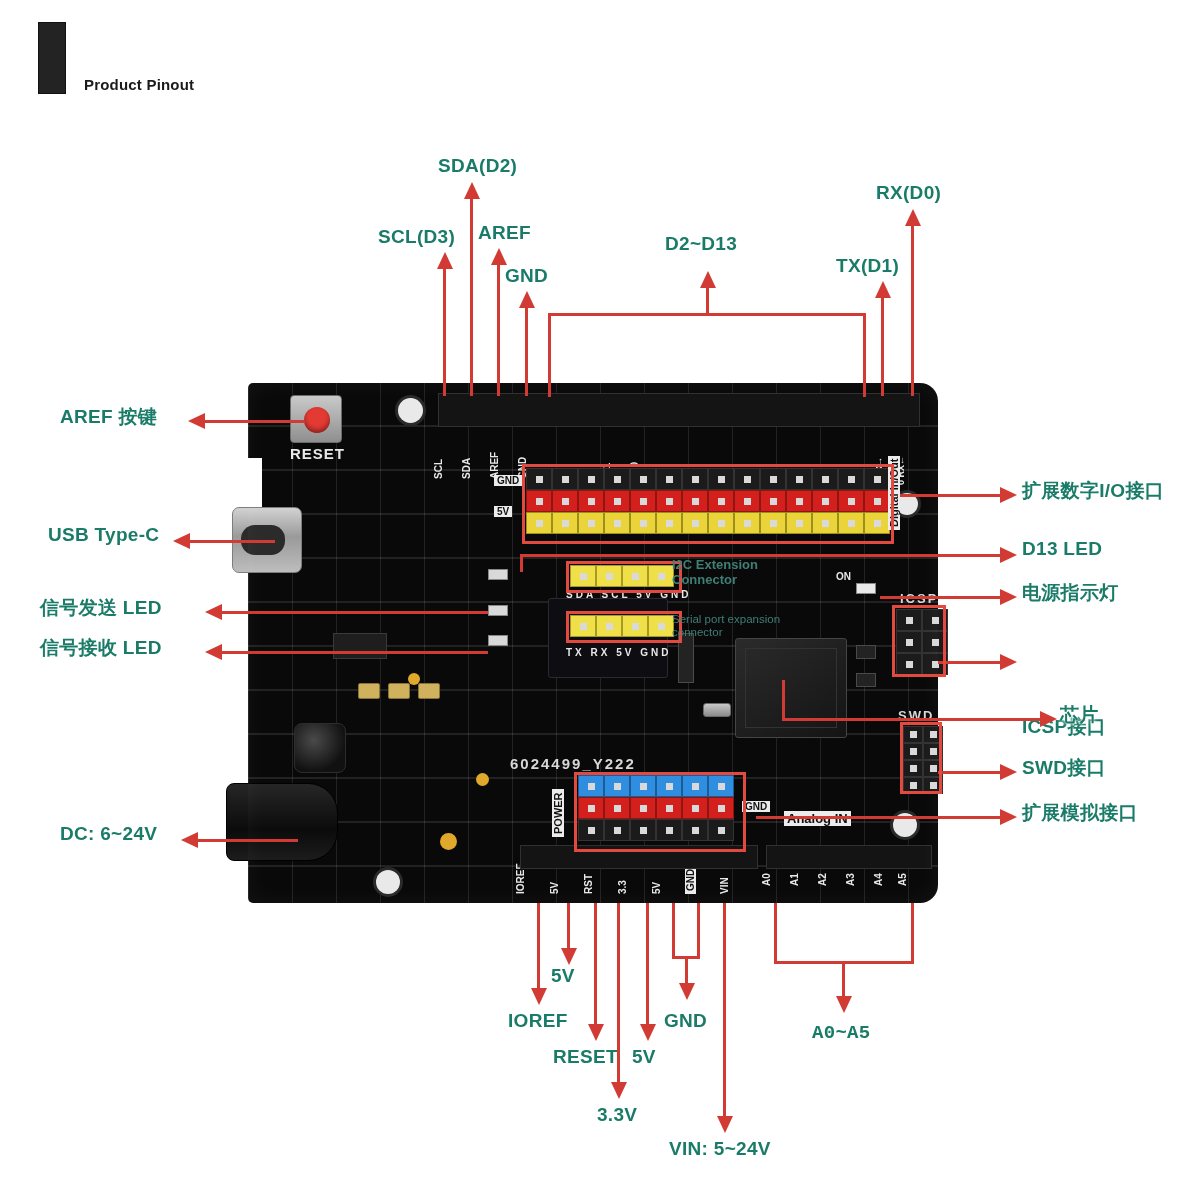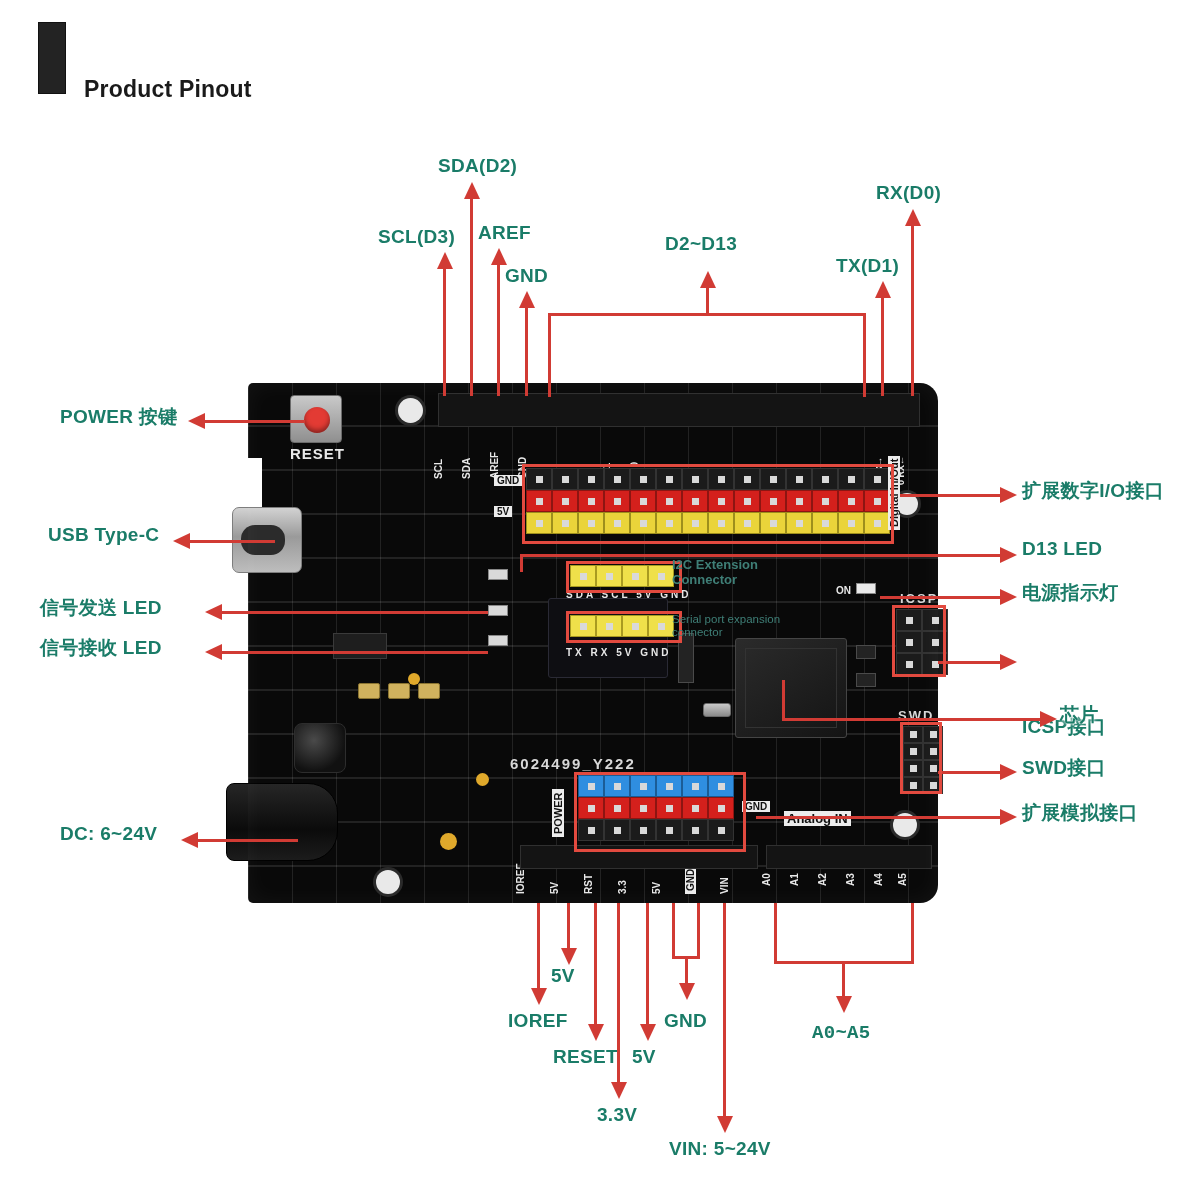--- a/index.html
+++ b/index.html
@@ -13,21 +13,21 @@
   }
   #stage { position:absolute; left:0; top:0; width:1200px; height:1200px; }
 
   
   .hdr-bar {
     position:absolute; left:38px; top:22px; width:28px; height:72px;
     background:#232323; border:1px solid #111;
   }
   .hdr-title {
     position:absolute; left:84px; top:76px;
-    font-size:23px; font-weight:bold; color:#1a1a1a;
+    font-size:15px; font-weight:bold; color:#1a1a1a;
     letter-spacing:.2px;
   }
 
   
   .lbl {
     position:absolute;
     color:#1a7c68;
     font-weight:bold;
     font-size:19px;
     white-space:nowrap;
@@ -164,21 +164,21 @@
     <div class="mcu"></div>
     <div class="crystal" style="left:455px;top:320px;width:28px;height:14px;"></div>
     <div class="smd" style="left:608px;top:262px;width:20px;height:14px;"></div>
     <div class="smd" style="left:608px;top:290px;width:20px;height:14px;"></div>
     <div class="smd" style="left:430px;top:250px;width:16px;height:50px;"></div>
 
     <div class="led" style="left:240px;top:222px;"></div>
     <div class="led" style="left:240px;top:252px;"></div>
     <div class="led" style="left:240px;top:186px;"></div>
     <div class="led on" style="left:608px;top:200px;"></div>
-    <div class="silk" style="left:588px;top:202px;">ON</div>
+    <div class="silk" style="left:588px;top:188px;">ON</div>
 
     <div>
       <div class="silk silk-rot" style="left:196px;top:85px;">SCL</div>
       <div class="silk silk-rot" style="left:224px;top:85px;">SDA</div>
       <div class="silk silk-rot" style="left:252px;top:85px;">AREF</div>
       <div class="silk silk-rot" style="left:280px;top:85px;">GND</div>
     </div>
 
     <div>
       <div class="silk silk-rot" style="left:308px;top:85px;">13</div>
@@ -557,21 +557,21 @@
   <div class="ln-v" style="left:863px;top:313px;height:84px;"></div>
 
   <div class="lbl" style="left:836px;top:255px;">TX(D1)</div>
   <div class="ln-v" style="left:881px;top:297px;height:99px;"></div>
   <div class="arw arw-up" style="left:875px;top:281px;"></div>
 
   <div class="lbl" style="left:876px;top:182px;">RX(D0)</div>
   <div class="ln-v" style="left:911px;top:225px;height:171px;"></div>
   <div class="arw arw-up" style="left:905px;top:209px;"></div>
 
-  <div class="lbl" style="left:60px;top:404px;">POWER 按键</div>
+  <div class="lbl" style="left:60px;top:404px;">AREF 按键</div>
   <div class="ln-h" style="left:205px;top:420px;width:100px;"></div>
   <div class="arw arw-left" style="left:188px;top:413px;"></div>
 
   <div class="lbl" style="left:48px;top:524px;">USB Type-C</div>
   <div class="ln-h" style="left:190px;top:540px;width:85px;"></div>
   <div class="arw arw-left" style="left:173px;top:533px;"></div>
 
   <div class="lbl" style="left:40px;top:595px;">信号发送 LED</div>
   <div class="ln-h" style="left:222px;top:611px;width:266px;"></div>
   <div class="arw arw-left" style="left:205px;top:604px;"></div>

